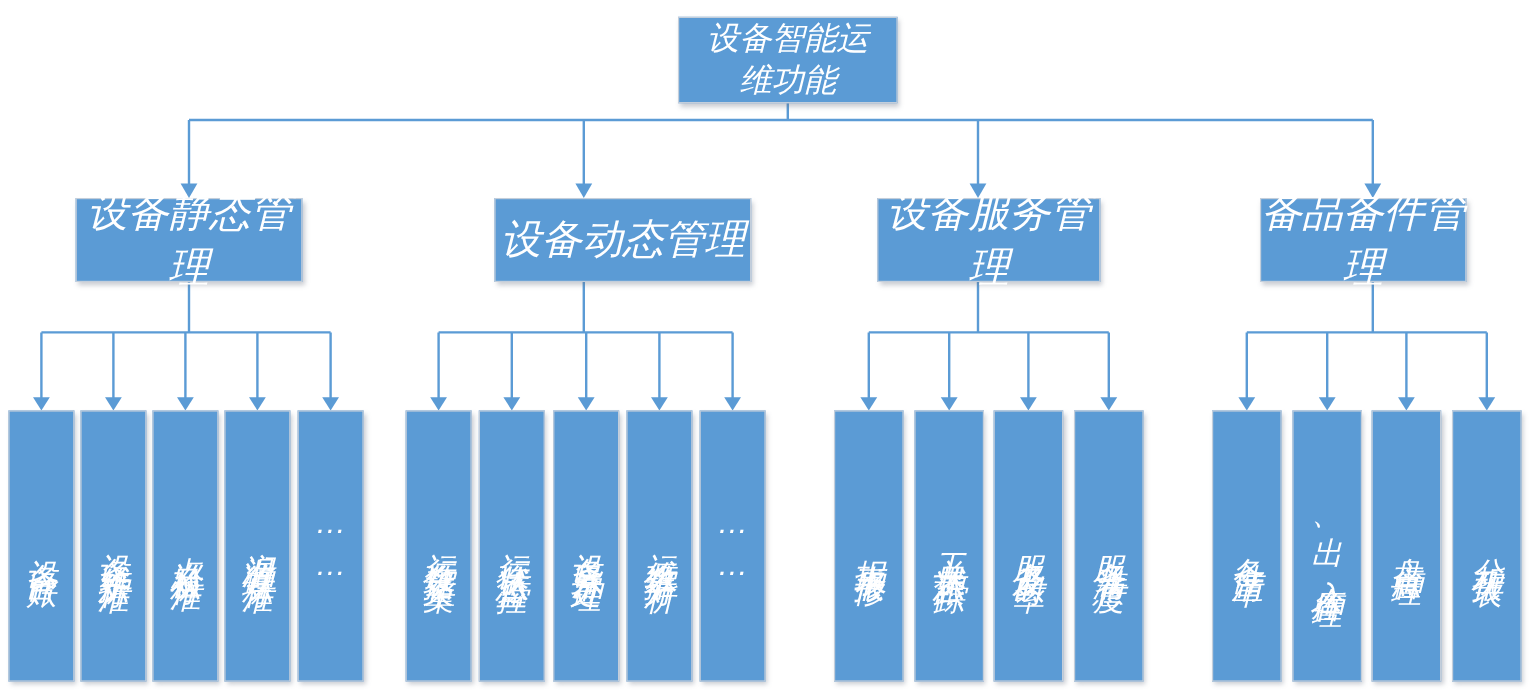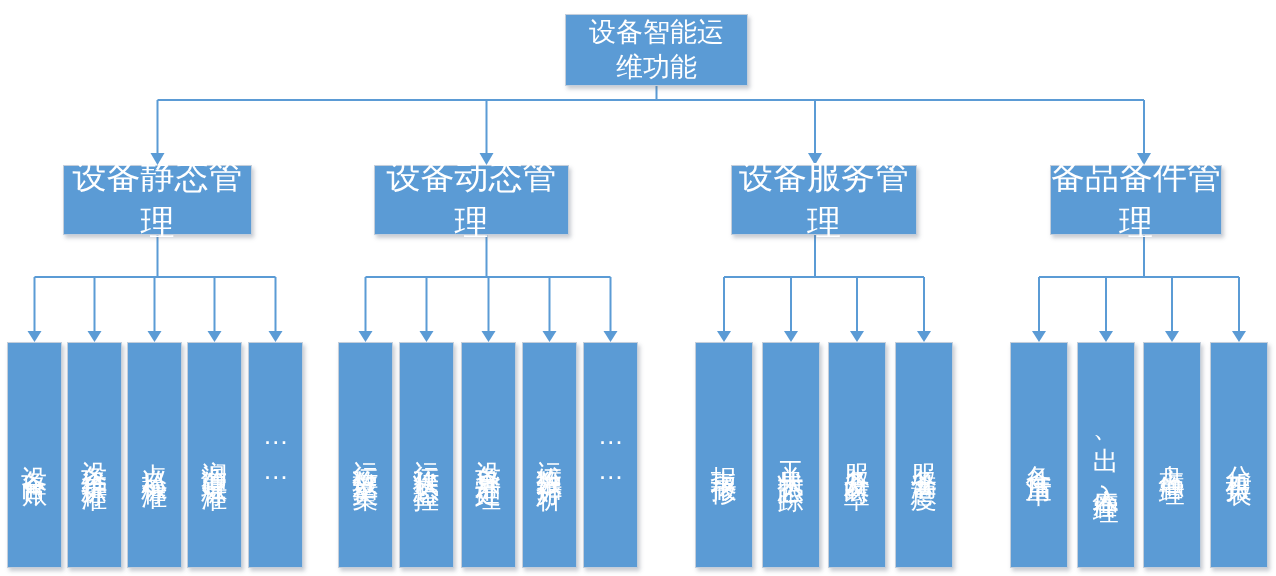--- a/index.html
+++ b/index.html
@@ -10,20 +10,21 @@
   }
   .connectors{position:absolute;left:0;top:0;pointer-events:none;}
   .node{
     position:absolute;box-sizing:border-box;
     background:#5b9bd5;
     border:1px solid #c3cedb;
     box-shadow:2px 3px 4px rgba(100,110,125,0.35);
     color:#ffffff;
     display:flex;align-items:center;justify-content:center;
     text-align:center;
+    font-style:italic;
   }
   .node.root{
     left:565px;top:14px;width:183px;height:72px;
     font-size:27px;line-height:1.3;padding:0 16px;
   }
   .node.branch{
     top:165px;height:70px;font-size:34px;
   }
   .node.leaf{
     top:342px;height:226px;width:55px;
@@ -71,21 +72,21 @@
       <polygon points="1032,331 1046,331 1039,342"></polygon>
       <polygon points="1099,331 1113,331 1106,342"></polygon>
       <polygon points="1165,331 1179,331 1172,342"></polygon>
       <polygon points="1232,331 1246,331 1239,342"></polygon>
     </g>
   </svg>
 
   <div class="node root">设备智能运维功能</div>
 
   <div class="node branch" style="left:63px;width:189px">设备静态管理</div>
-  <div class="node branch" style="left:374px;width:195px">设备动态管理</div>
+  <div class="node branch" style="left:412px;width:214px">设备动态管理</div>
   <div class="node branch" style="left:731px;width:186px">设备服务管理</div>
   <div class="node branch" style="left:1050px;width:172px">备品备件管理</div>
 
   <div class="node leaf" style="left:7px">设备台账</div>
   <div class="node leaf" style="left:67px">设备维护标准</div>
   <div class="node leaf" style="left:127px">点巡检标准</div>
   <div class="node leaf" style="left:187px">润滑管理标准</div>
   <div class="node leaf" style="left:248px">……</div>
 
   <div class="node leaf" style="left:338px">运行数据采集</div>

